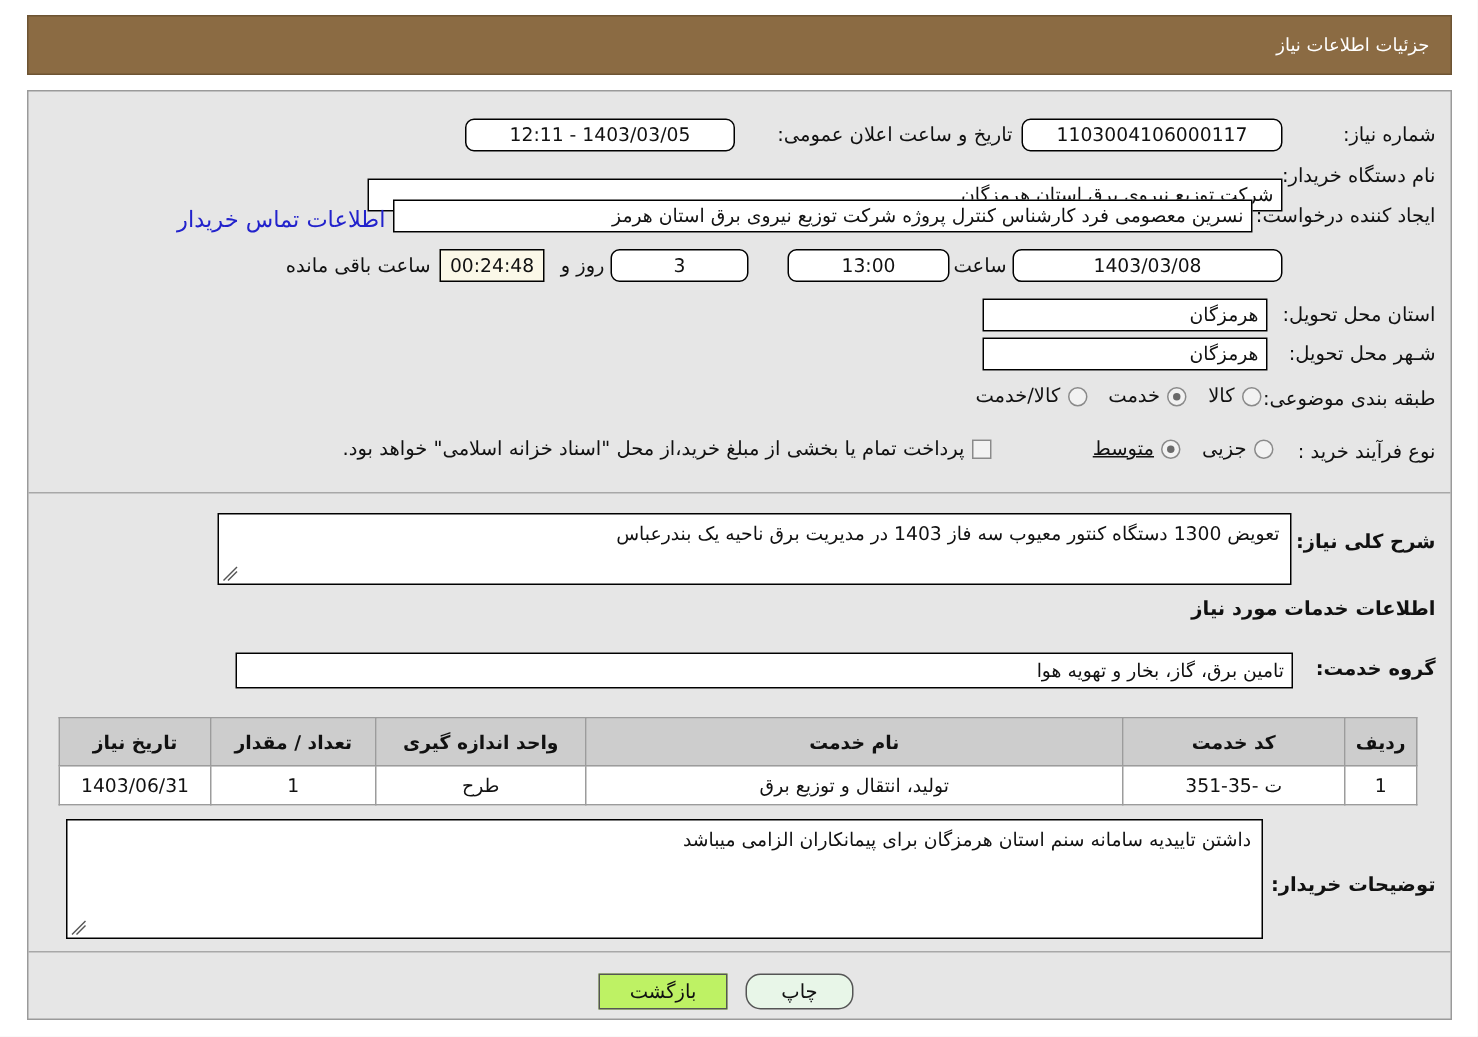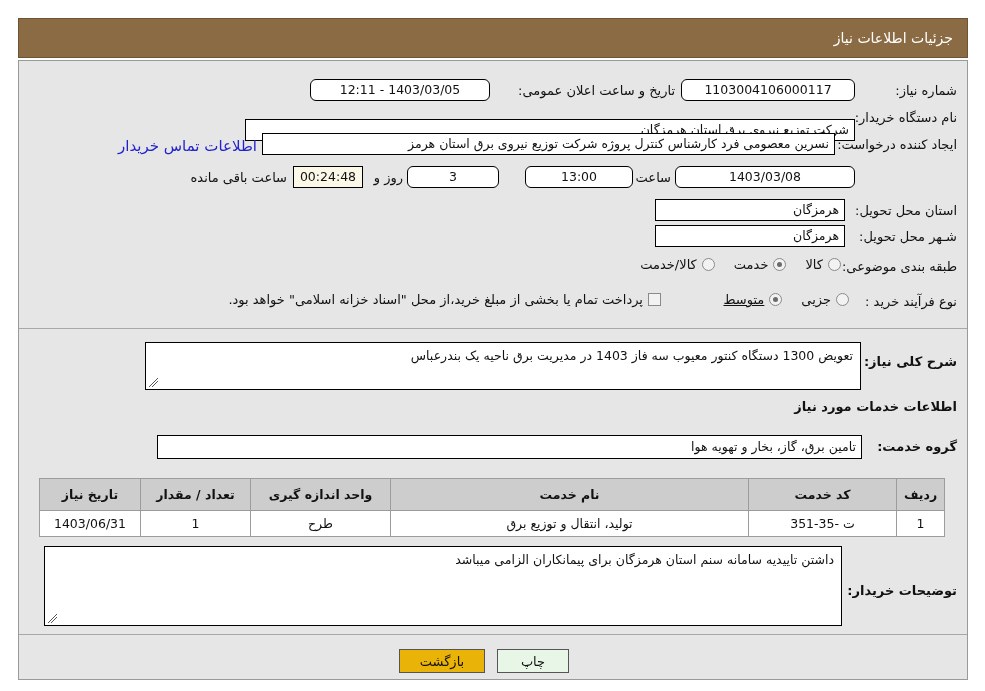--- a/index.html
+++ b/index.html
@@ -37,30 +37,30 @@
     font-weight: bold;
     letter-spacing: 1px;
     color: rgba(150,150,150,0.28);
     direction: ltr;
     font-family: "DejaVu Sans", "Liberation Sans", sans-serif;
     white-space: nowrap;
   }
   
   .header-bar {
     position: absolute;
-    left: 18px; top: 18px;
+    left: 18px; top: 10px;
     width: 950px; height: 40px;
     background: #8b6b43;
     border: 1px solid #6d5433;
     color: #ffffff;
     display: flex;
     align-items: center;
     justify-content: flex-start;
     padding: 0 14px;
-    font-size: 14px;
+    font-size: 12px;
     z-index: 10;
   }
   
   .outer-frame {
     position: absolute;
     left: 18px; top: 60px;
     width: 950px; height: 620px;
     background: #e6e6e6;
     border: 1px solid #9a9a9a;
     z-index: 8;
@@ -123,21 +123,21 @@
   
   .link {
     position: absolute;
     font-size: 15px;
     color: #2222cc;
     white-space: nowrap;
     cursor: pointer;
   }
   
   .radio-group { position: absolute; display: flex; flex-direction: row; align-items: center; gap: 0; }
-  .radio-item { display: flex; flex-direction: row; align-items: center; gap: 5px; margin-left: 19px; }
+  .radio-item { display: flex; flex-direction: row; align-items: center; gap: 5px; margin-left: 14px; }
   .radio-item:last-child { margin-left: 0; }
   .radio {
     width: 13px; height: 13px;
     border-radius: 50%;
     border: 1px solid #8a8a8a;
     background: #f2f2f2;
     display: inline-block;
     position: relative;
     flex: 0 0 auto;
   }
@@ -193,21 +193,21 @@
     border: 1px solid #555555;
     font-size: 13px;
     color: #111111;
     display: flex;
     align-items: center;
     justify-content: center;
     cursor: pointer;
     font-family: "DejaVu Sans", "Liberation Sans", sans-serif;
   }
   .btn-print { background: #e8f6e8; }
-  .btn-back  { background: #eab308; }
+  .btn-back  { background: #bef264; }
 </style>
 </head>
 <body>
 
 <div class="page">
 
   <div class="header-bar">
     <span>جزئیات اطلاعات نیاز</span>
   </div>
 
@@ -330,21 +330,21 @@
     <div class="tbox" style="right:125px; top:485px; width:798px; height:80px;">
       <div>داشتن تاییدیه سامانه سنم استان هرمزگان برای پیمانکاران الزامی میباشد</div>
       <span class="resizer">
         <svg width="11" height="11" viewBox="0 0 11 11" xmlns="http://www.w3.org/2000/svg">
           <line x1="1" y1="10" x2="10" y2="1" stroke="#555" stroke-width="1"></line>
           <line x1="4" y1="10" x2="10" y2="4" stroke="#555" stroke-width="1"></line>
         </svg>
       </span>
     </div>
 
-    <div class="btn btn-print" style="right:398px; top:588px; width:72px;">چاپ</div>
+    <div class="btn btn-print" style="right:398px; top:588px; width:72px;border-radius:10px;">چاپ</div>
     <div class="btn btn-back" style="right:482px; top:588px; width:86px;">بازگشت</div>
 
   </div>
 
   <div class="watermark">
     <svg class="wm-shield" viewBox="0 0 150 165" xmlns="http://www.w3.org/2000/svg">
       <path d="M75 4 L144 30 L144 78 C144 122 112 150 75 161 C38 150 6 122 6 78 L6 30 Z" fill="none" stroke="#d8a8a8" stroke-width="9"></path>
       <path d="M75 36 L120 52 L120 82 C120 110 100 128 75 136 C50 128 30 110 30 82 L30 52 Z" fill="#d8a8a8" opacity="0.55"></path>
     </svg>
     <div class="wm-text">AriaTender.net</div>

